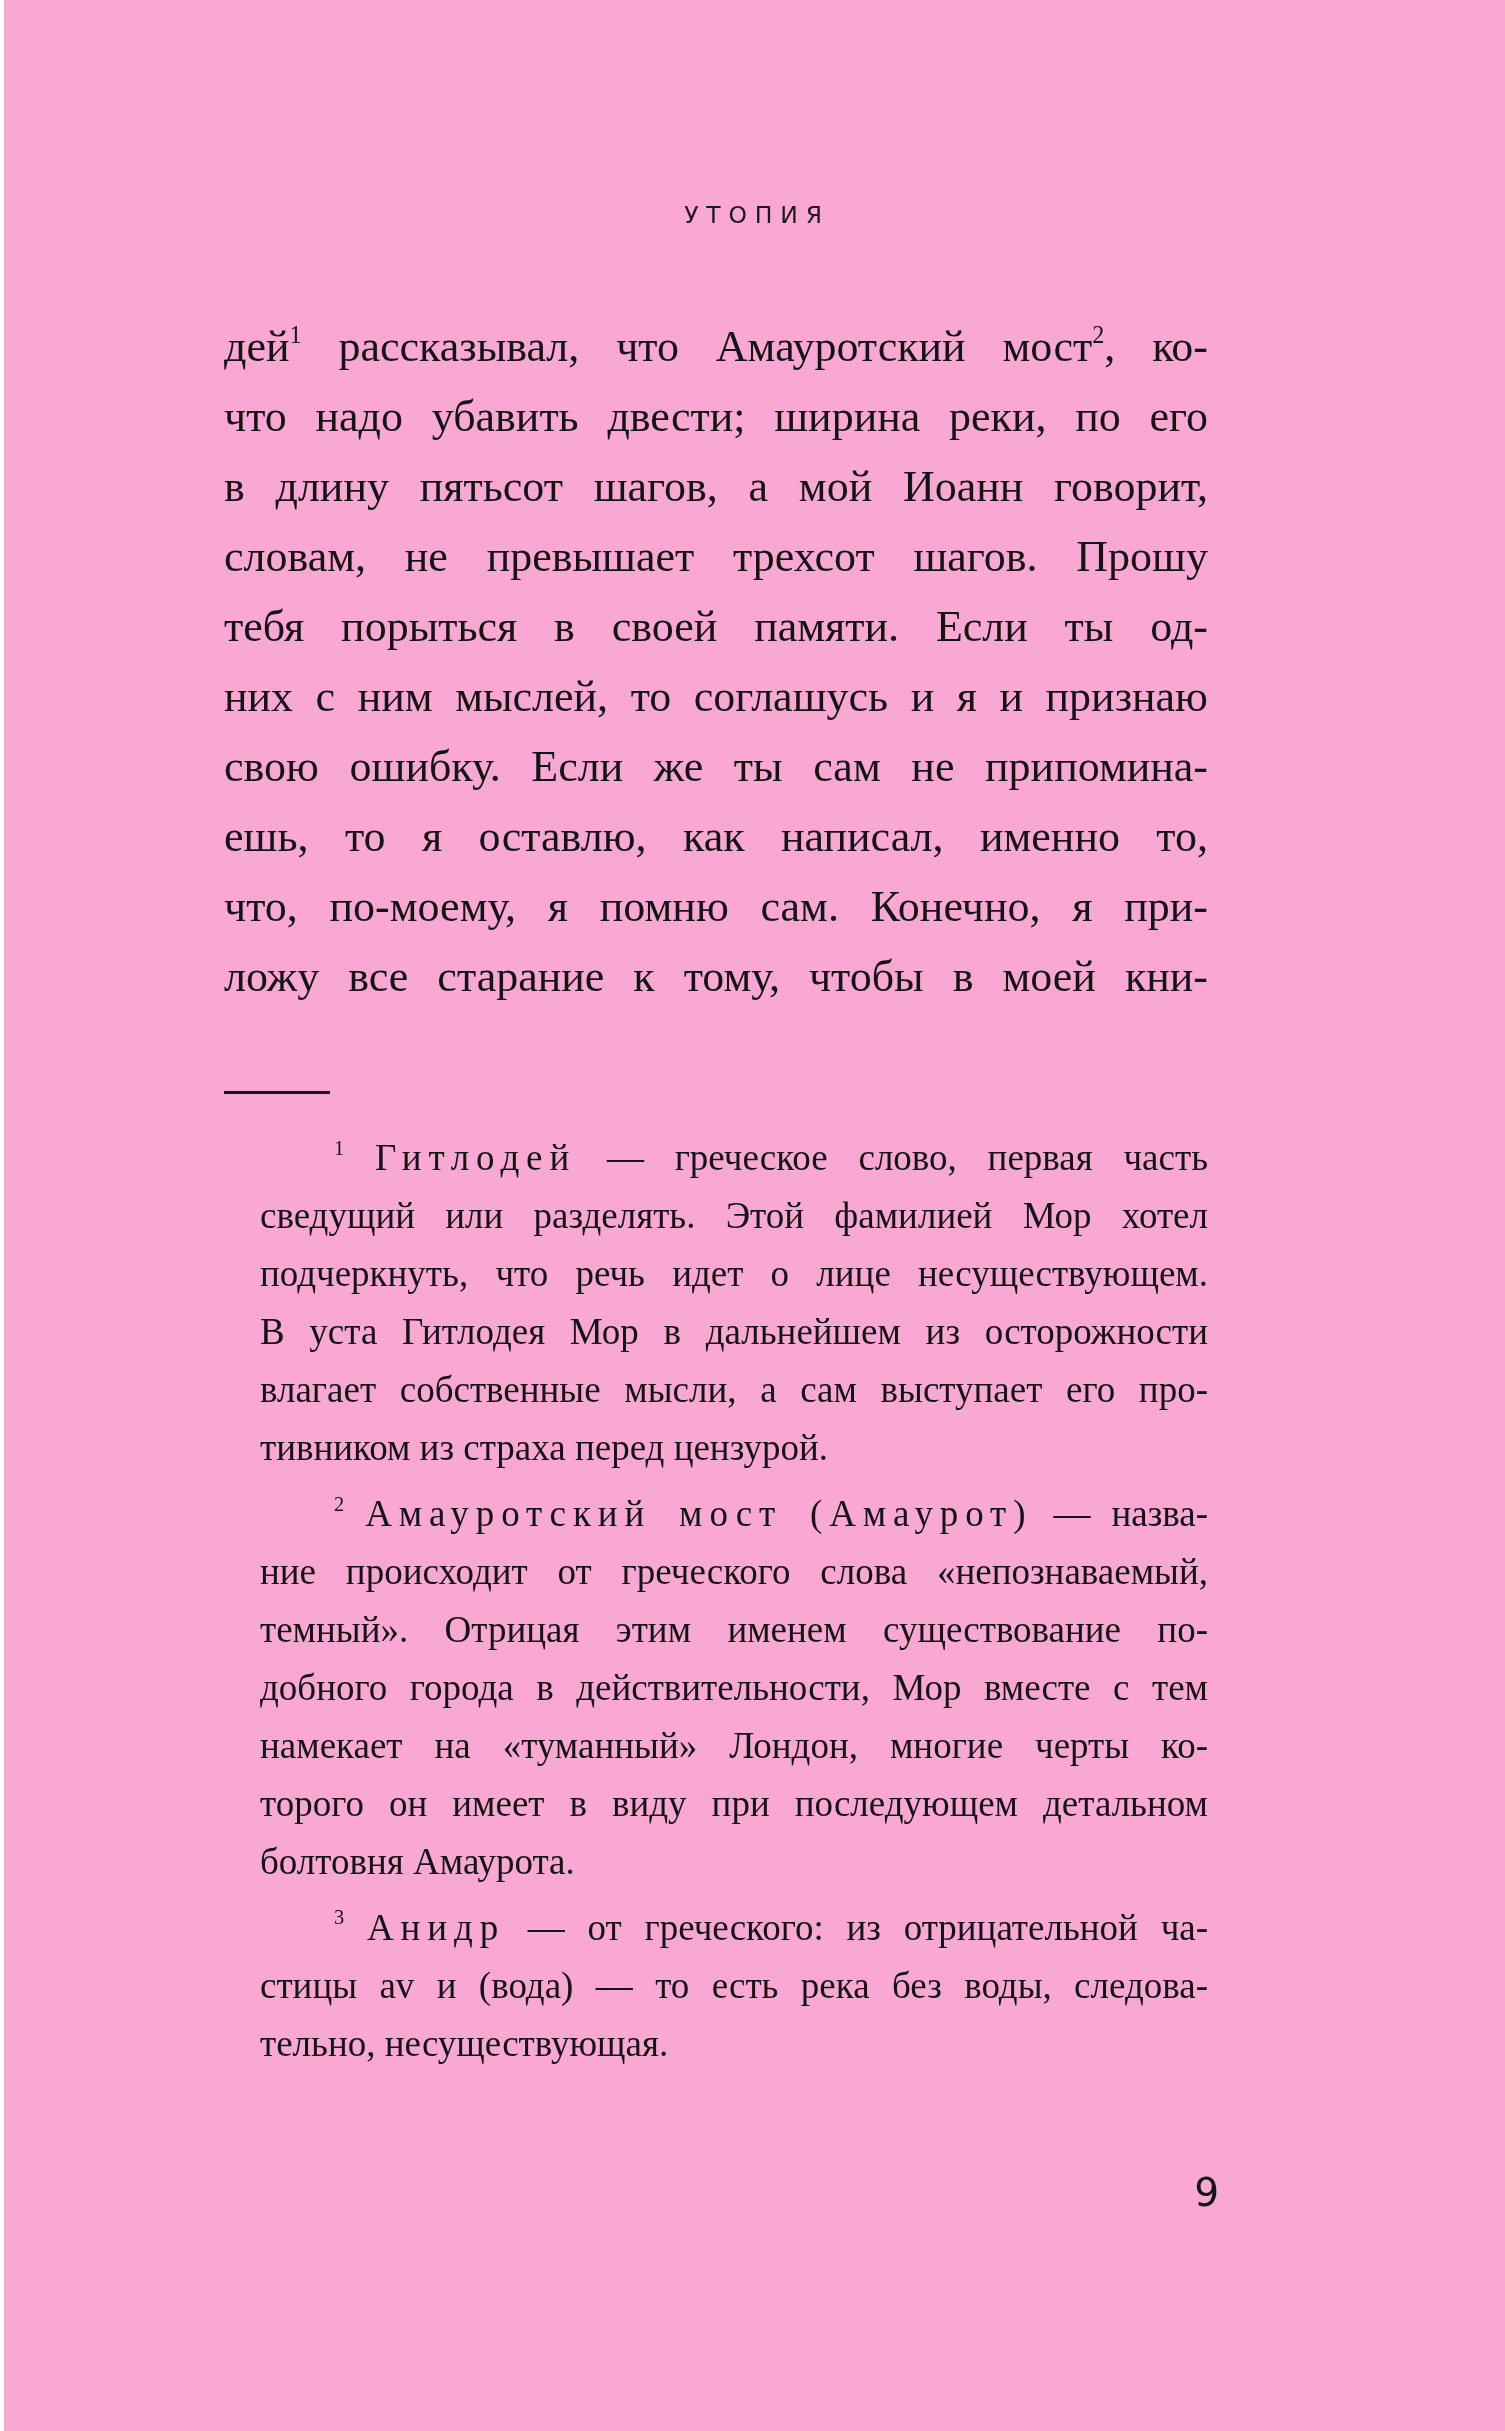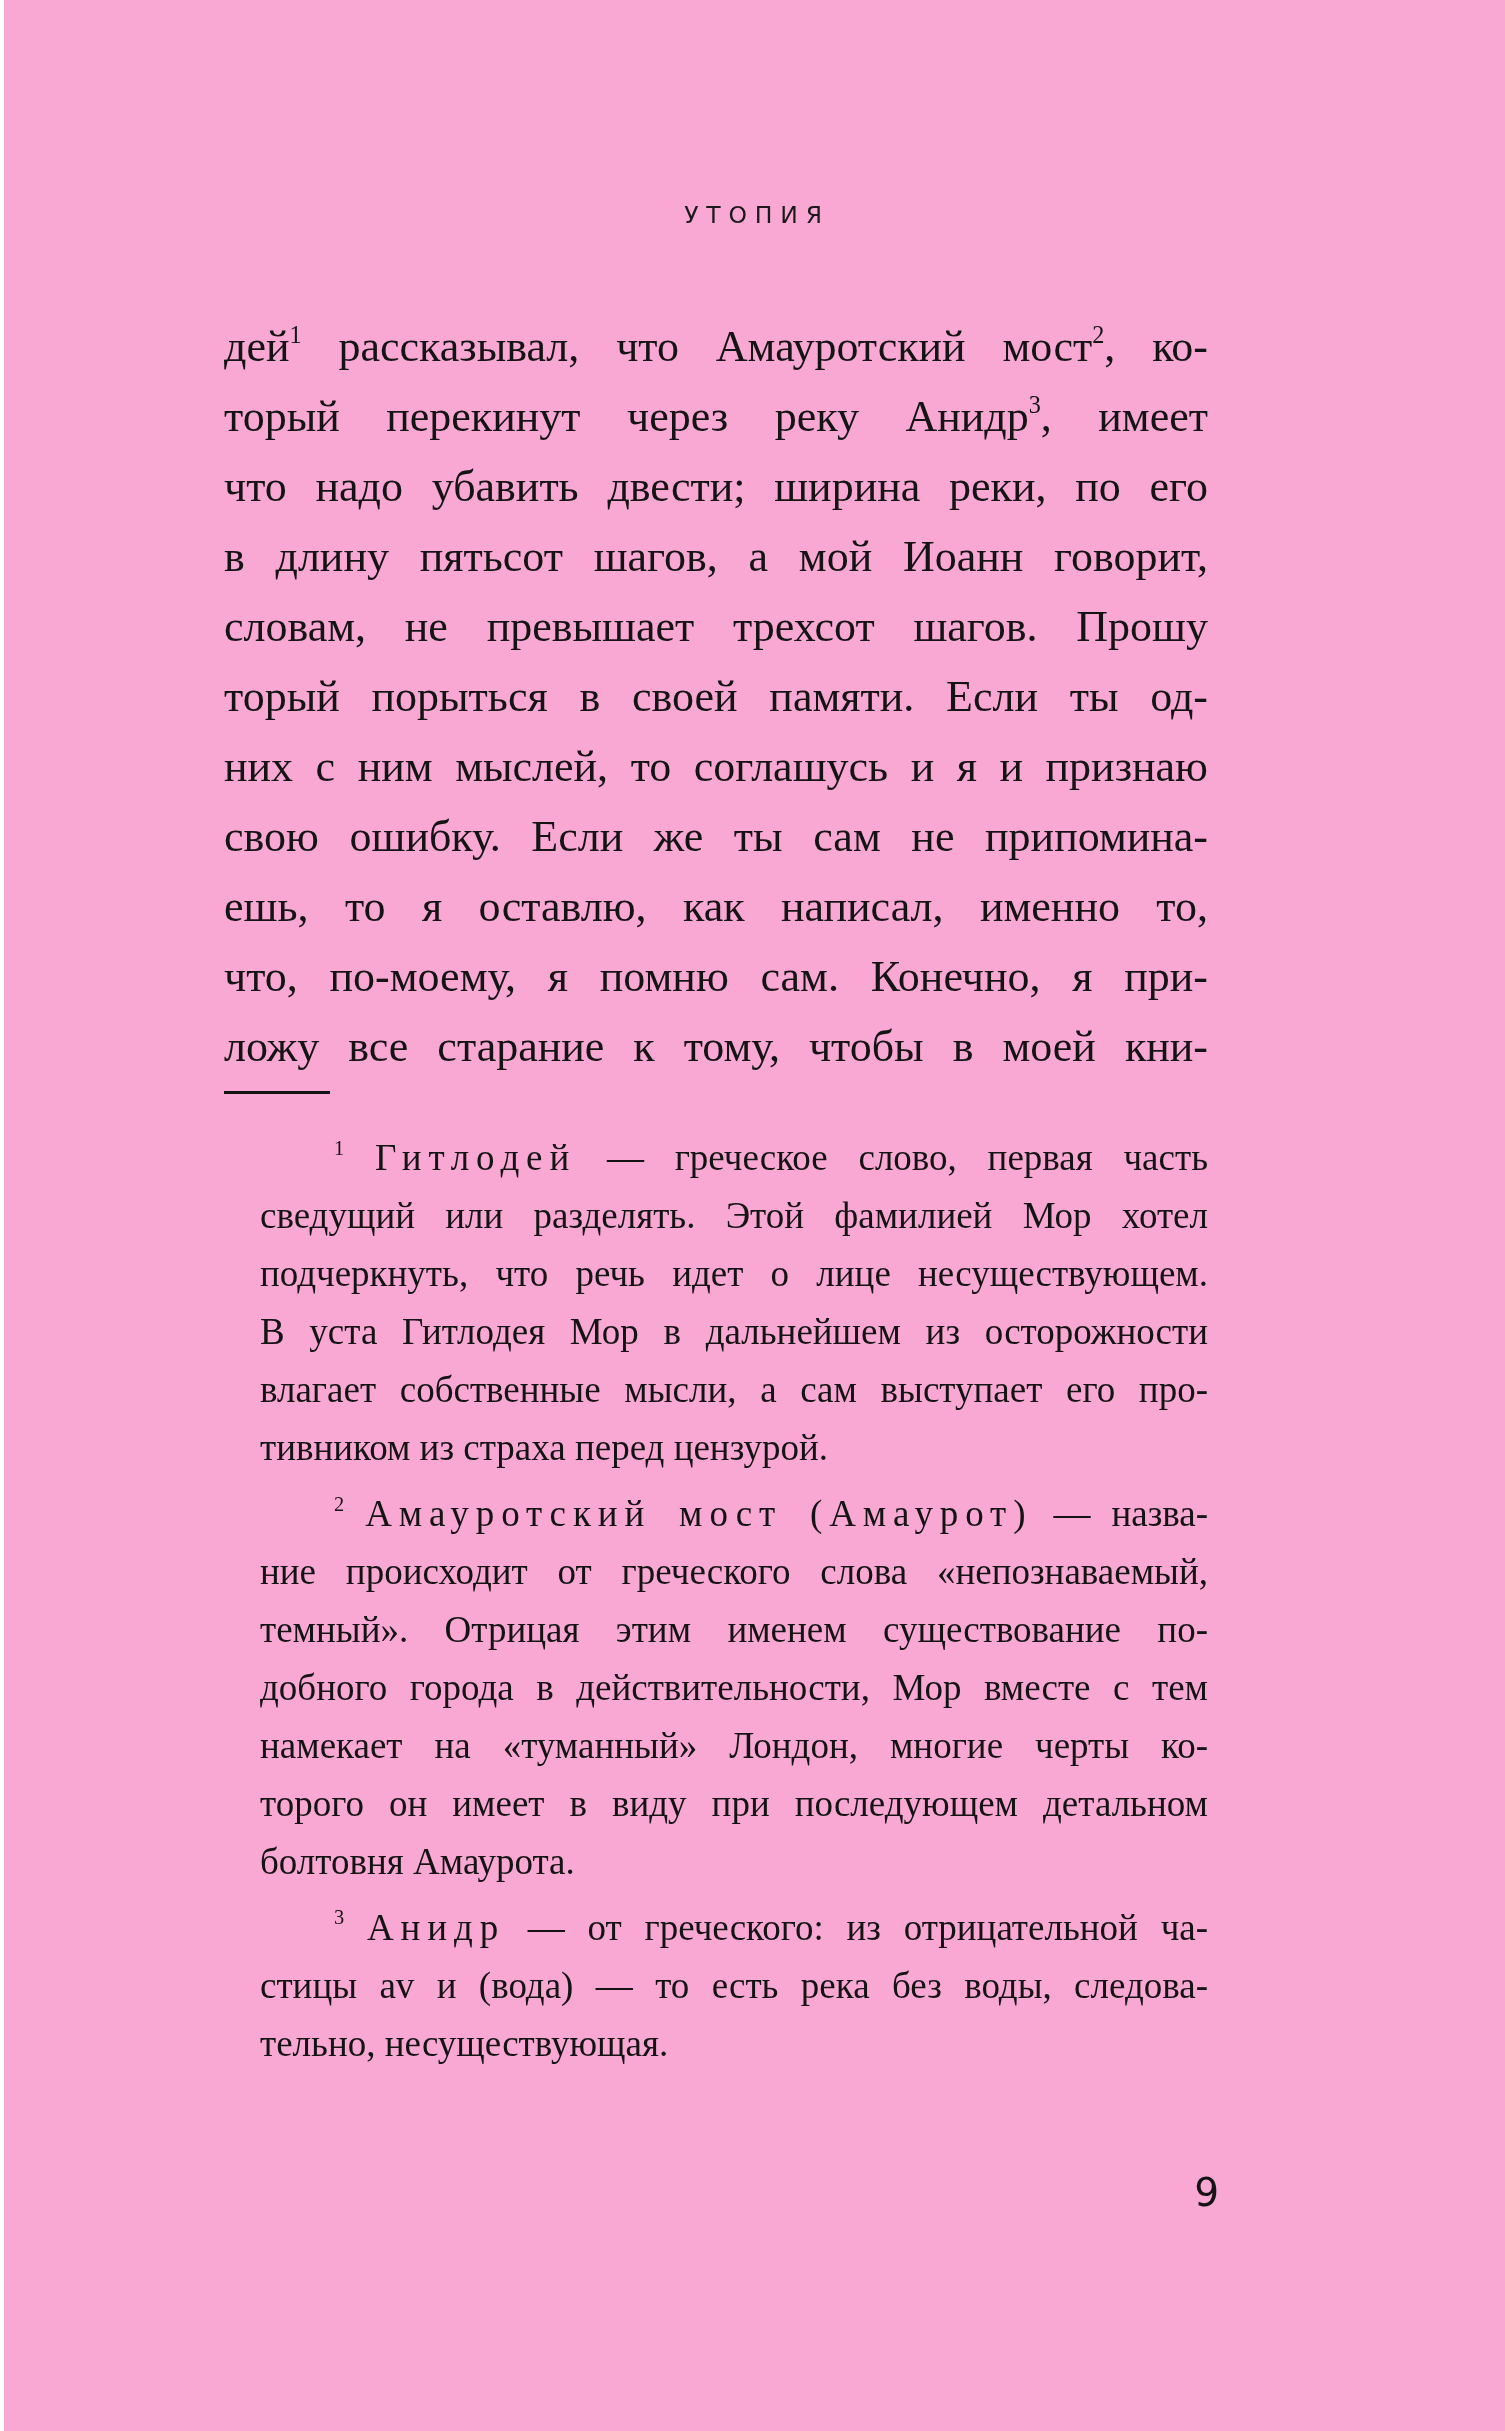--- a/index.html
+++ b/index.html
@@ -33,25 +33,24 @@
 </style>
 </head>
 <body>
 
 <div class="page">
 
   <div class="running-head">УТОПИЯ</div>
 
   <div class="body-text">
     <span class="ln"><span>дей</span><sup>1</sup><span> рассказывал, что Амауротский мост</span><sup>2</sup><span>, ко-</span></span>
-    <span class="ln"><span>торый перекинут через реку Анидр</span><sup>3</sup><span>, имеет</span></span>
     <span class="ln">что надо убавить двести; ширина реки, по его</span>
     <span class="ln">в длину пятьсот шагов, а мой Иоанн говорит,</span>
     <span class="ln">словам, не превышает трехсот шагов. Прошу</span>
-    <span class="ln">торый порыться в своей памяти. Если ты од-</span>
+    <span class="ln">тебя порыться в своей памяти. Если ты од-</span>
     <span class="ln">них с ним мыслей, то соглашусь и я и признаю</span>
     <span class="ln">свою ошибку. Если же ты сам не припомина-</span>
     <span class="ln">ешь, то я оставлю, как написал, именно то,</span>
     <span class="ln">что, по-моему, я помню сам. Конечно, я при-</span>
     <span class="ln">ложу все старание к тому, чтобы в моей кни-</span>
   </div>
 
   <div class="rule"></div>
 
   <div class="notes">

